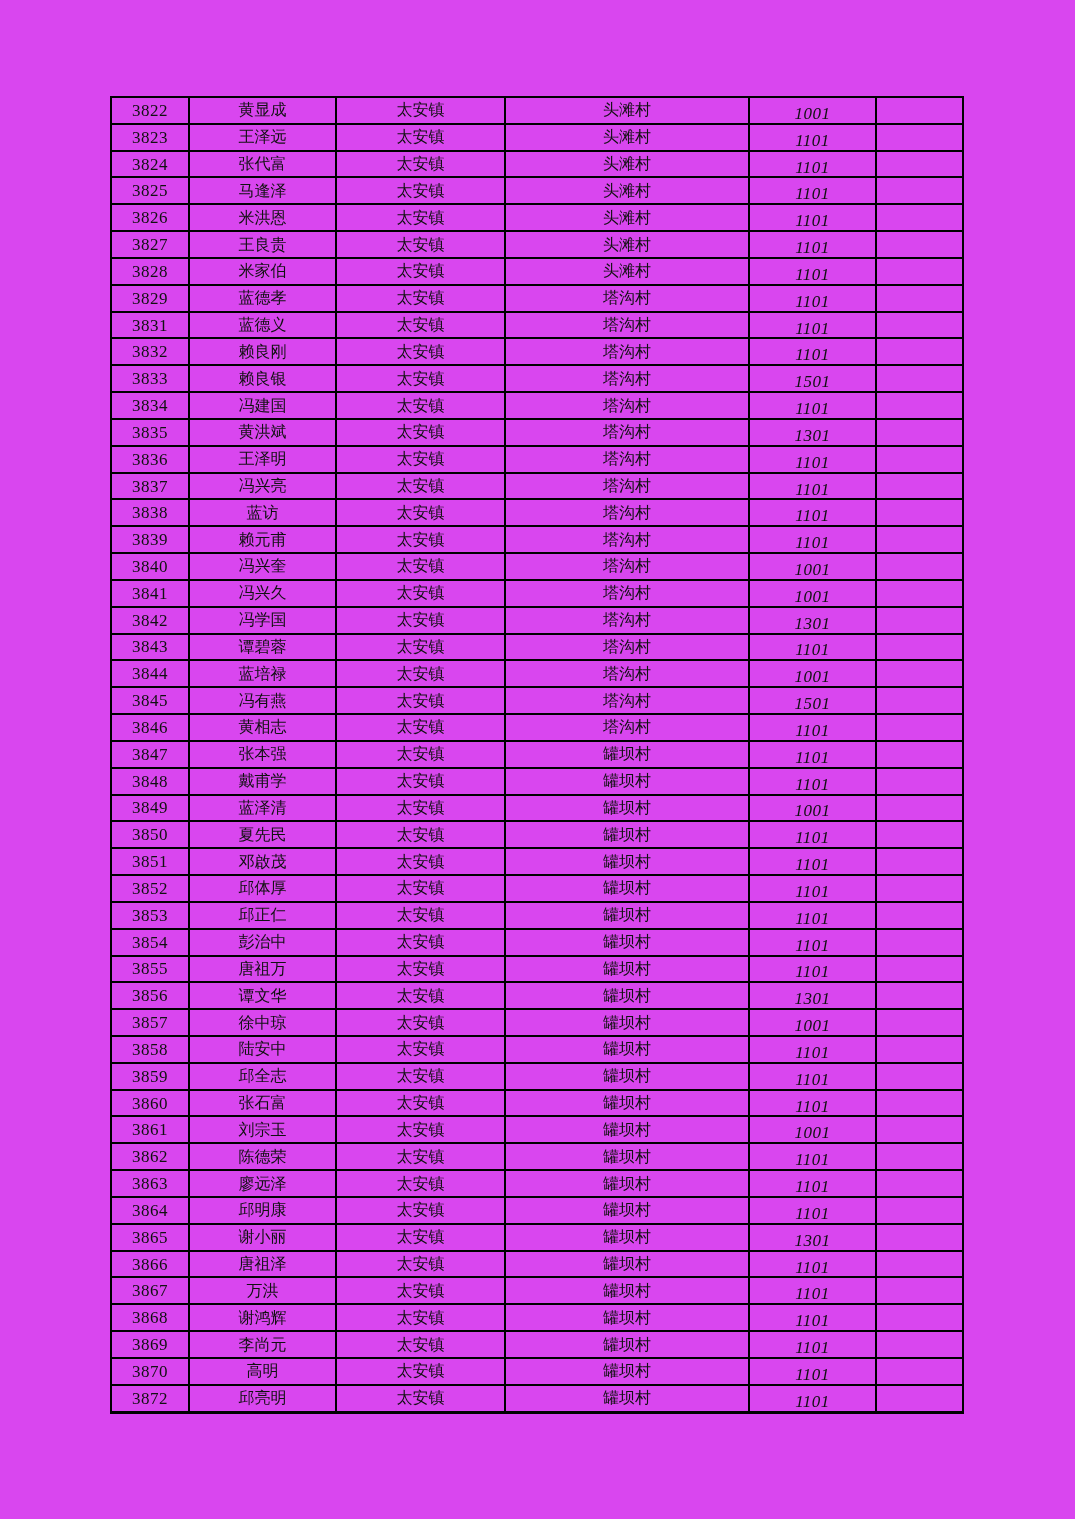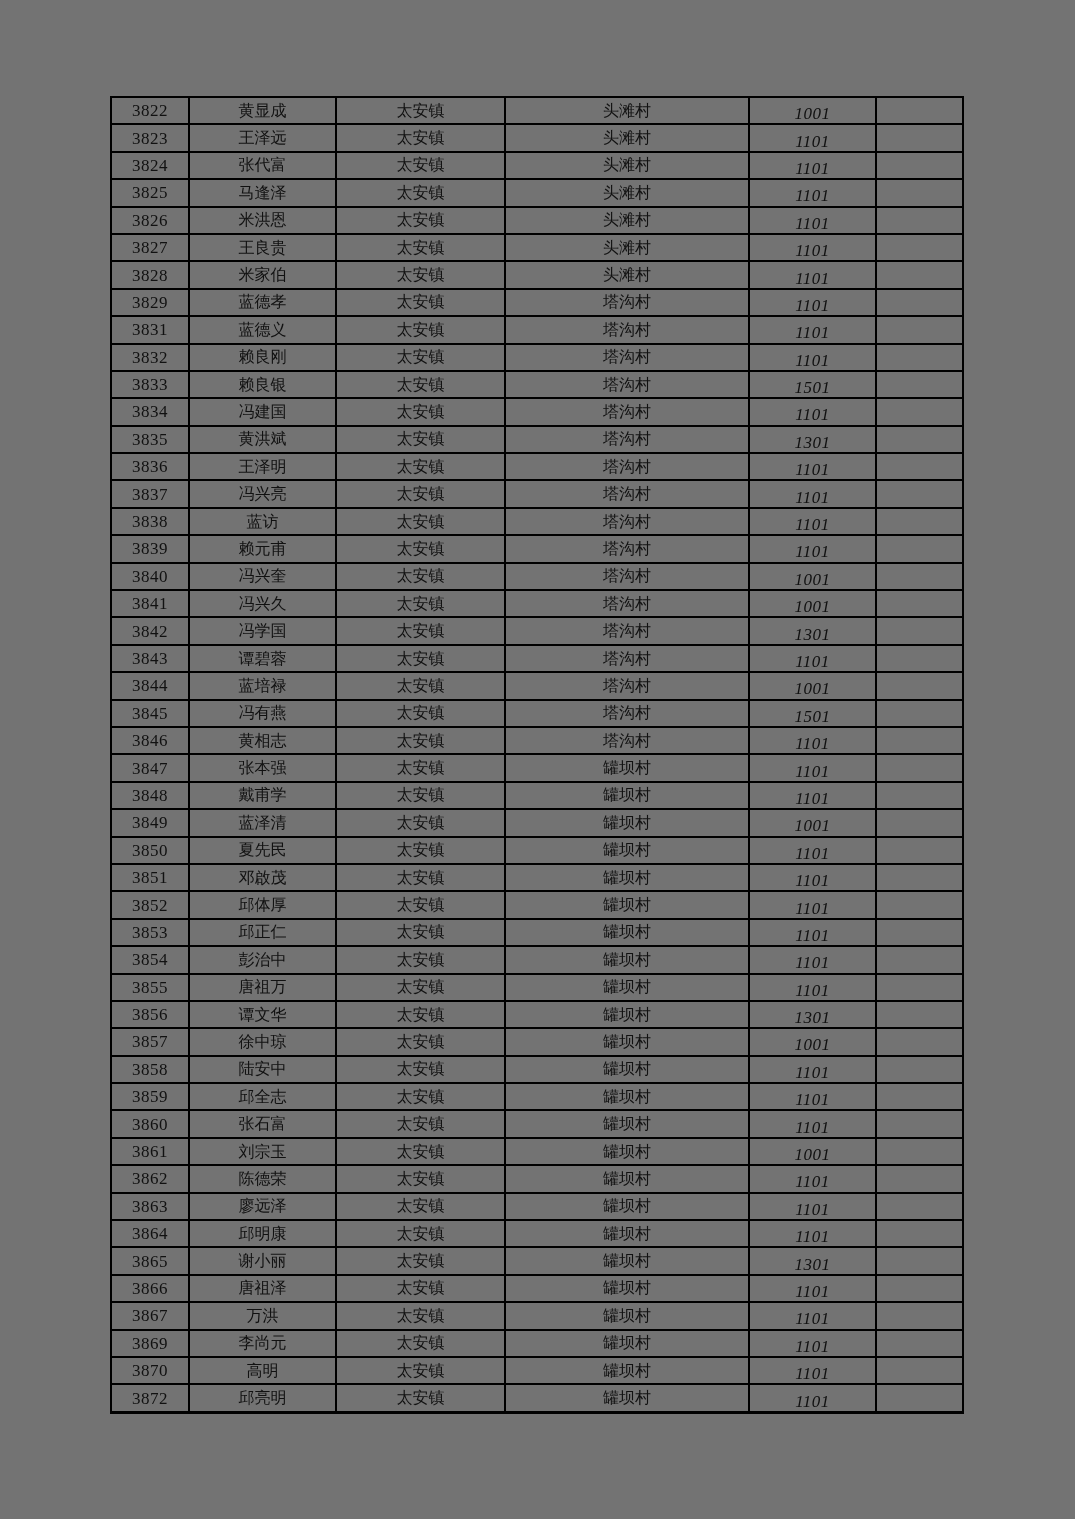--- a/index.html
+++ b/index.html
@@ -4,21 +4,21 @@
 <style>
   html, body {
     margin: 0;
     padding: 0;
     background: #ffffff;
   }
   .page {
     position: relative;
     width: 1075px;
     height: 1519px;
-    background: #737373;
+    background: #d946ef;
     overflow: hidden;
     font-family: "Liberation Serif", "DejaVu Serif", serif;
     color: #111111;
   }
   table.roster {
     position: absolute;
     left: 110px;
     top: 96px;
     width: 852px;
     height: 1318px;
@@ -421,20 +421,28 @@
         </tr>
         <tr>
           <td class="cell-id">3867</td>
           <td class="cell-name">万洪</td>
           <td class="cell-town">太安镇</td>
           <td class="cell-village">罐坝村</td>
           <td class="cell-code"><span>1101</span></td>
           <td class="cell-blank"></td>
         </tr>
         <tr>
+          <td class="cell-id">3868</td>
+          <td class="cell-name">谢鸿辉</td>
+          <td class="cell-town">太安镇</td>
+          <td class="cell-village">罐坝村</td>
+          <td class="cell-code"><span>1101</span></td>
+          <td class="cell-blank"></td>
+        </tr>
+        <tr>
           <td class="cell-id">3869</td>
           <td class="cell-name">李尚元</td>
           <td class="cell-town">太安镇</td>
           <td class="cell-village">罐坝村</td>
           <td class="cell-code"><span>1101</span></td>
           <td class="cell-blank"></td>
         </tr>
         <tr>
           <td class="cell-id">3870</td>
           <td class="cell-name">高明</td>

